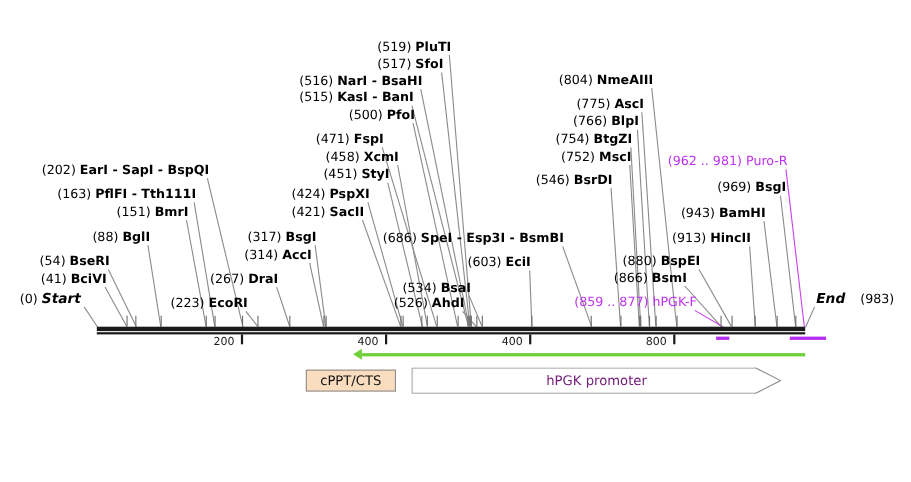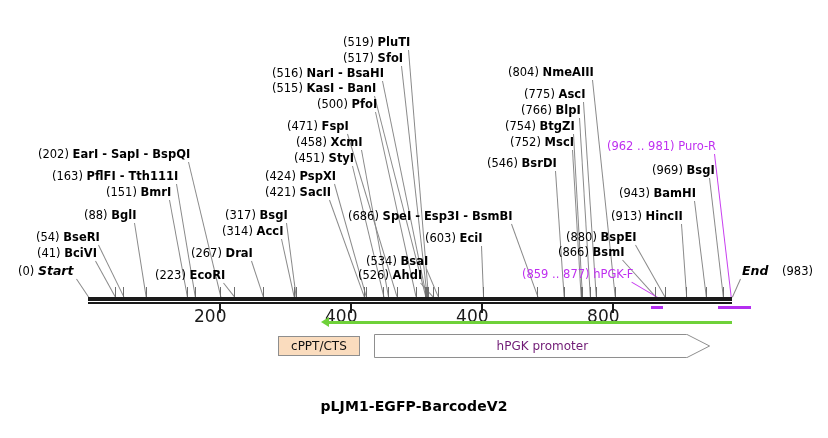--- a/index.html
+++ b/index.html
@@ -29,21 +29,21 @@
 
   
   .leader{position:absolute;background:#8a8a8a;width:1px;transform-origin:top center;}
   .leader.feat{background:#c83ff0;width:1.4px;}
 
   
   .bb-thick{position:absolute;background:#1a1a1a;height:4px;}
   .bb-thin{position:absolute;background:#1a1a1a;height:1.5px;}
   .tick{position:absolute;background:#6e6e6e;width:1px;}
   .rtick{position:absolute;background:#1a1a1a;width:2px;height:9px;}
-  .rlabel{position:absolute;font-size:17px;color:#1a1a1a;}
+  .rlabel{position:absolute;font-size:10px;color:#1a1a1a;}
   .featbar{position:absolute;background:#b42ff0;height:3px;}
 
   
   .greenline{position:absolute;height:3px;background:#6fd13a;}
   .greenhead{position:absolute;width:0;height:0;
     border-top:5px solid transparent;border-bottom:5px solid transparent;
     border-right:8px solid #6fd13a;}
   .box{position:absolute;border:1px solid #8e8e8e;background:#fadcbe;
        font-size:12px;color:#111;display:flex;align-items:center;
        justify-content:center;box-sizing:border-box;}
@@ -205,14 +205,13 @@
 
   <div class="lab term" id="start-label" style="left: 18px; top: 265px;">
     <span class="pos">(0)  </span>
     <span class="nm">Start</span>
   </div>
   <div class="lab term" id="end-label" style="left: 742px; top: 265px;">
     <span class="nm">End</span>
     <span class="pos" style="margin-left:10px">(983)</span>
   </div>
 
-  <div class="title" style="top:398px">pLJM1-EGFP-BarcodeV2</div>
 </div>
 
 </body></html>

